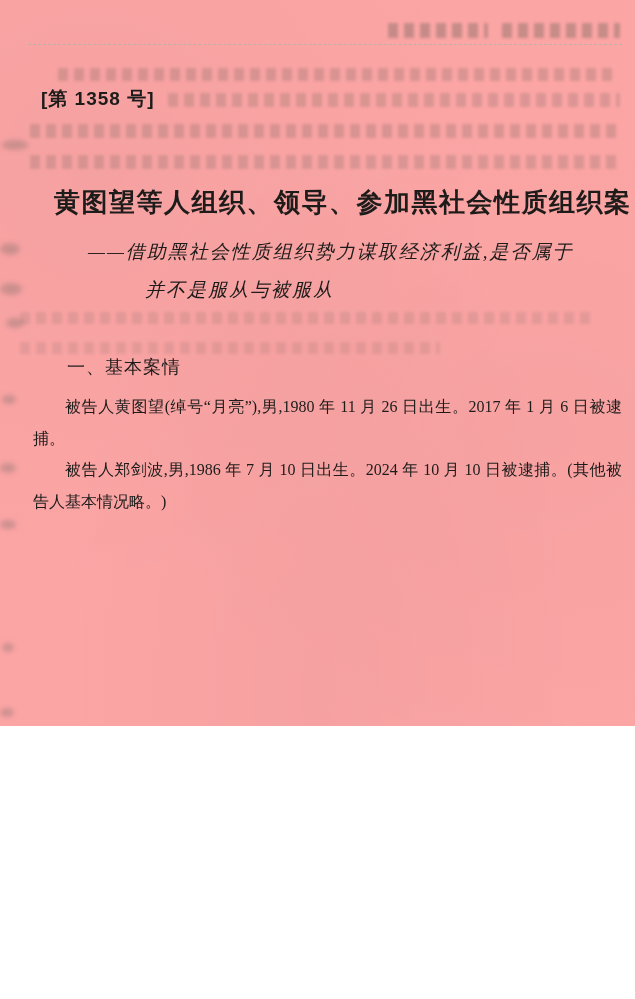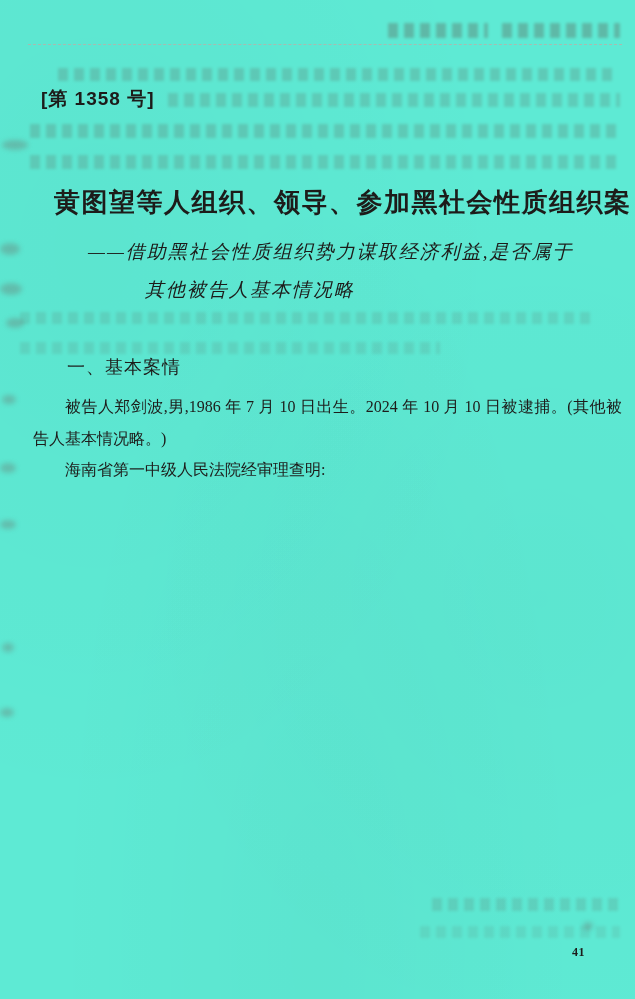--- a/index.html
+++ b/index.html
@@ -1,19 +1,19 @@
 <!DOCTYPE html>
 <html><head>
 <meta charset="utf-8">
 <style>
   html,body { margin:0; padding:0; }
   .page {
     position:relative;
-    width:635px; height:999px;
-    background:#5eead4;
+    width:635px; height:726px;
+    background:#fca5a5;
     color:#1d1c1a;
     font-family:"Liberation Serif", serif;
     overflow:hidden;
   }
   
   .page::before {
     content:"";
     position:absolute; inset:0; pointer-events:none;
     background:
       radial-gradient(ellipse at 15% 25%, rgba(0,0,0,0.025), transparent 55%),
@@ -97,27 +97,27 @@
   <div class="ghost-row" style="left:168px; top:93px; width:452px; height:14px; opacity:.38;"></div>
   <div class="ghost-row" style="left:30px; top:124px; width:590px; height:14px; opacity:.40;"></div>
   <div class="ghost-row" style="left:30px; top:155px; width:590px; height:14px; opacity:.38;"></div>
   <div class="ghost-row" style="left:20px; top:312px; width:570px; height:12px; opacity:.26;"></div>
   <div class="ghost-row" style="left:20px; top:342px; width:420px; height:12px; opacity:.24;"></div>
 
   <div class="abs case-number" style="left:41px; top:86px;">[第 1358 号]</div>
 
   <div class="abs title" style="left:54px; top:185px;">黄图望等人组织、领导、参加黑社会性质组织案</div>
   <div class="abs subtitle" style="left:88px; top:239px;">——借助黑社会性质组织势力谋取经济利益,是否属于</div>
-  <div class="abs subtitle" style="left:145px; top:277px;">其他被告人基本情况略</div>
+  <div class="abs subtitle" style="left:145px; top:277px;">并不是服从与被服从</div>
 
   <div class="abs section-heading" style="left:67px; top:355px;">一、基本案情</div>
 
   <div class="abs body-text" style="left:33px; top:391px;">
+    <p>被告人黄图望(绰号“月亮”),男,1980 年 11 月 26 日出生。2017 年 1 月 6 日被逮捕。</p>
     <p>被告人郑剑波,男,1986 年 7 月 10 日出生。2024 年 10 月 10 日被逮捕。(其他被告人基本情况略。)</p>
-    <p>海南省第一中级人民法院经审理查明:</p>
   </div>
 
   <div class="ghost-row" style="left:432px; top:898px; width:188px; height:13px; opacity:.30;"></div>
   <div class="ghost-row" style="left:420px; top:926px; width:200px; height:12px; opacity:.20;"></div>
 
   <div class="blob" style="left:2px; top:140px; width:26px; height:10px;"></div>
   <div class="blob" style="left:0px; top:243px; width:20px; height:12px;"></div>
   <div class="blob" style="left:0px; top:283px; width:22px; height:12px;"></div>
   <div class="blob" style="left:6px; top:318px; width:18px; height:10px;"></div>
   <div class="blob" style="left:2px; top:395px; width:14px; height:9px;"></div>

